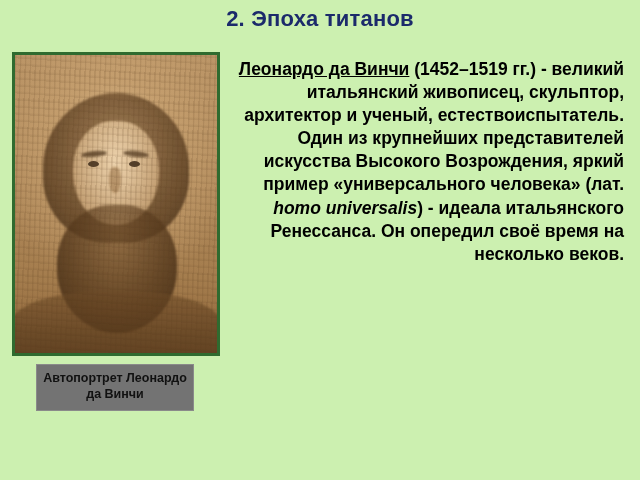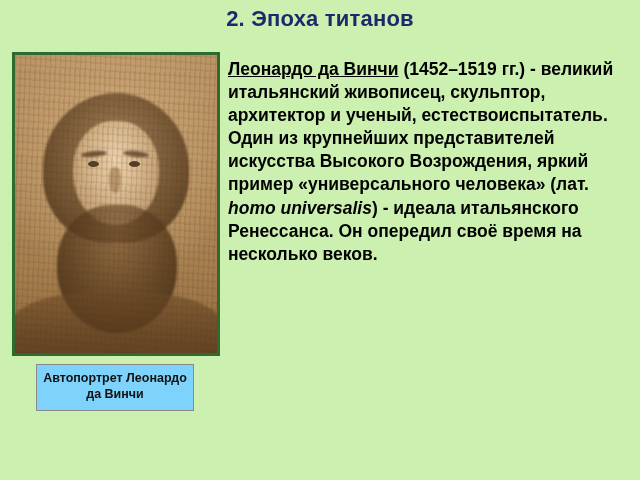--- a/index.html
+++ b/index.html
@@ -130,35 +130,35 @@
     filter: blur(1.2px);
   }
   
   .caption {
     position: absolute;
     left: 36px;
     top: 364px;
     width: 158px;
     padding: 6px 4px 8px 4px;
     border: 1px solid #8a8a8a;
-    background: #7dd3fc;
+    background: #737373;
     text-align: center;
     font-size: 12.5px;
     font-weight: bold;
     color: #111111;
     line-height: 1.25;
     box-sizing: border-box;
   }
   
   .body-text {
     position: absolute;
     left: 228px;
     top: 58px;
     width: 396px;
-    text-align: left;
+    text-align: right;
     font-size: 17.5px;
     font-weight: bold;
     color: #000000;
     line-height: 1.32;
   }
   .body-text .lead {
     text-decoration: underline;
   }
   .body-text .latin {
     font-style: italic;

